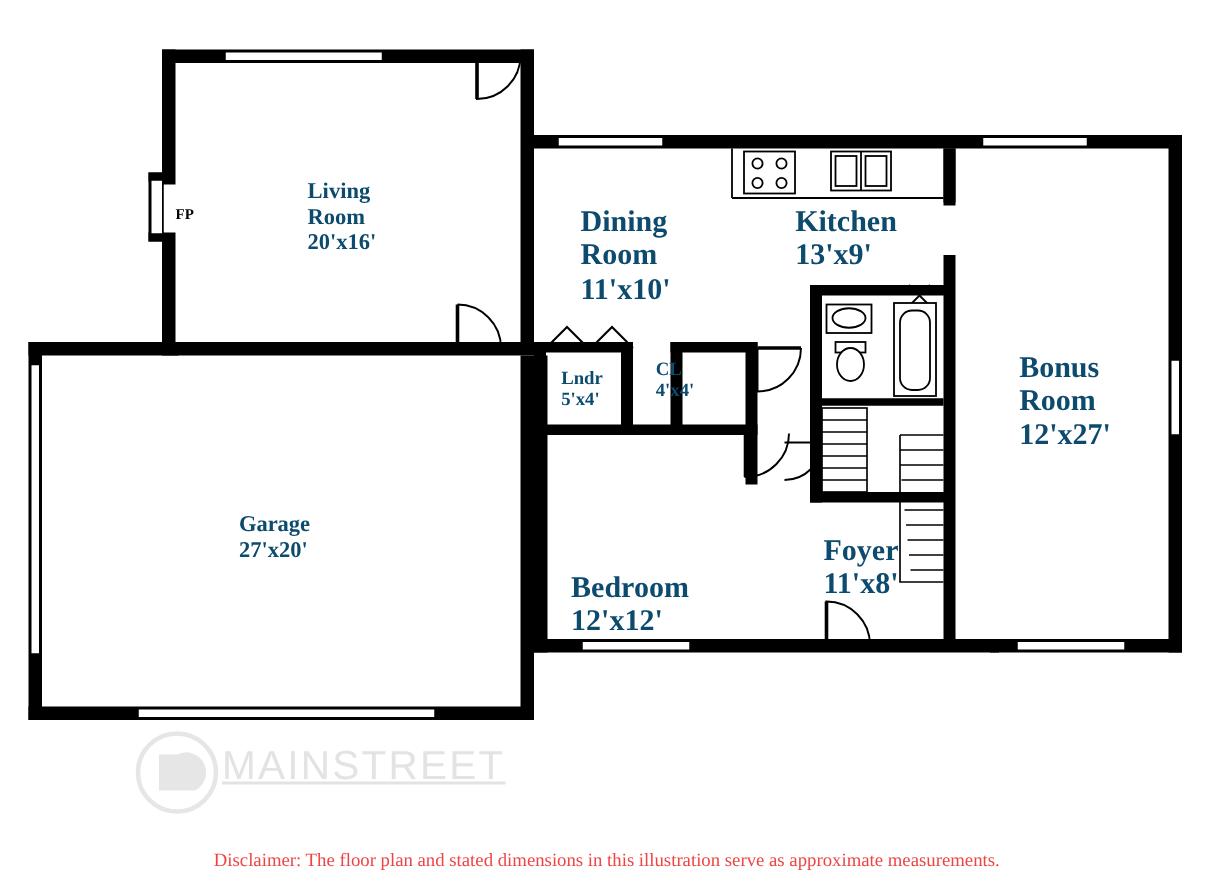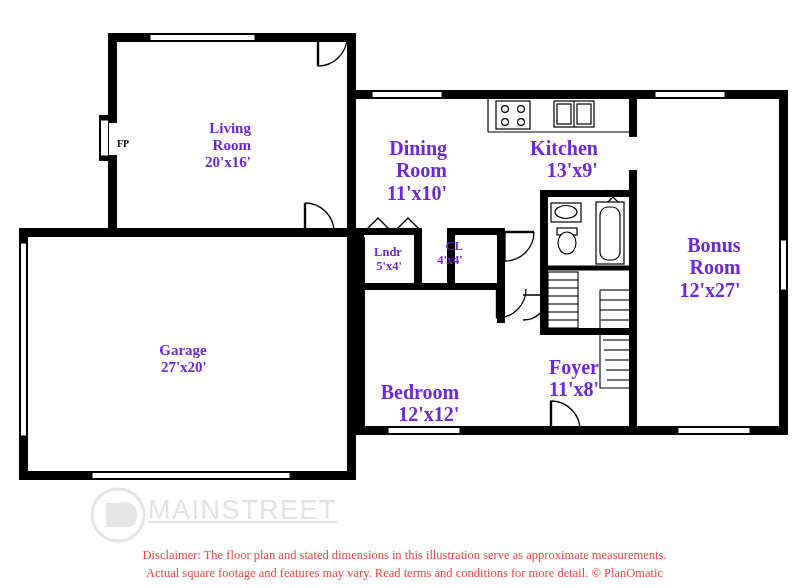--- a/index.html
+++ b/index.html
@@ -16,24 +16,24 @@
   }
   #floorplan {
     position: absolute;
     left: 0;
     top: 0;
     width: 809px;
     height: 588px;
   }
   .room-label {
     position: absolute;
-    text-align: right;
+    text-align: left;
     font-family: "Liberation Serif", serif;
     font-weight: bold;
-    color: #6d28d9;
+    color: #0c4a6e;
     line-height: 1.12;
     white-space: nowrap;
     pointer-events: none;
   }
   .room-label .rl-name {
     display: block;
   }
   .room-label .rl-dim {
     display: block;
   }
@@ -306,14 +306,13 @@
 </div>
 
 <div class="fp-label" style="left:117px; top:138px;">FP</div>
 
 <div id="watermark">
   <div class="wm-text">MAINSTREET</div>
 </div>
 
 <div id="disclaimer">
   <span>Disclaimer: The floor plan and stated dimensions in this illustration serve as approximate measurements.</span>
-  <span>Actual square footage and features may vary. Read terms and conditions for more detail. © PlanOmatic</span>
 </div>
 
 </body></html>

